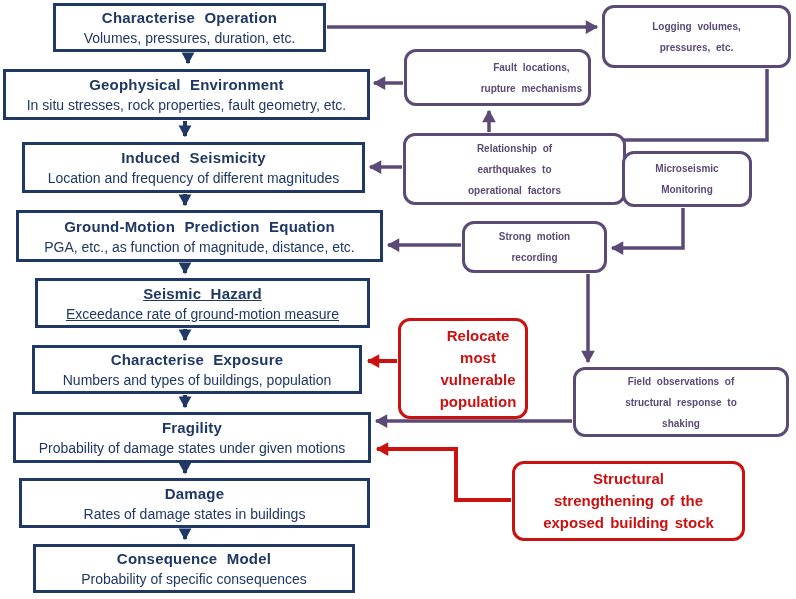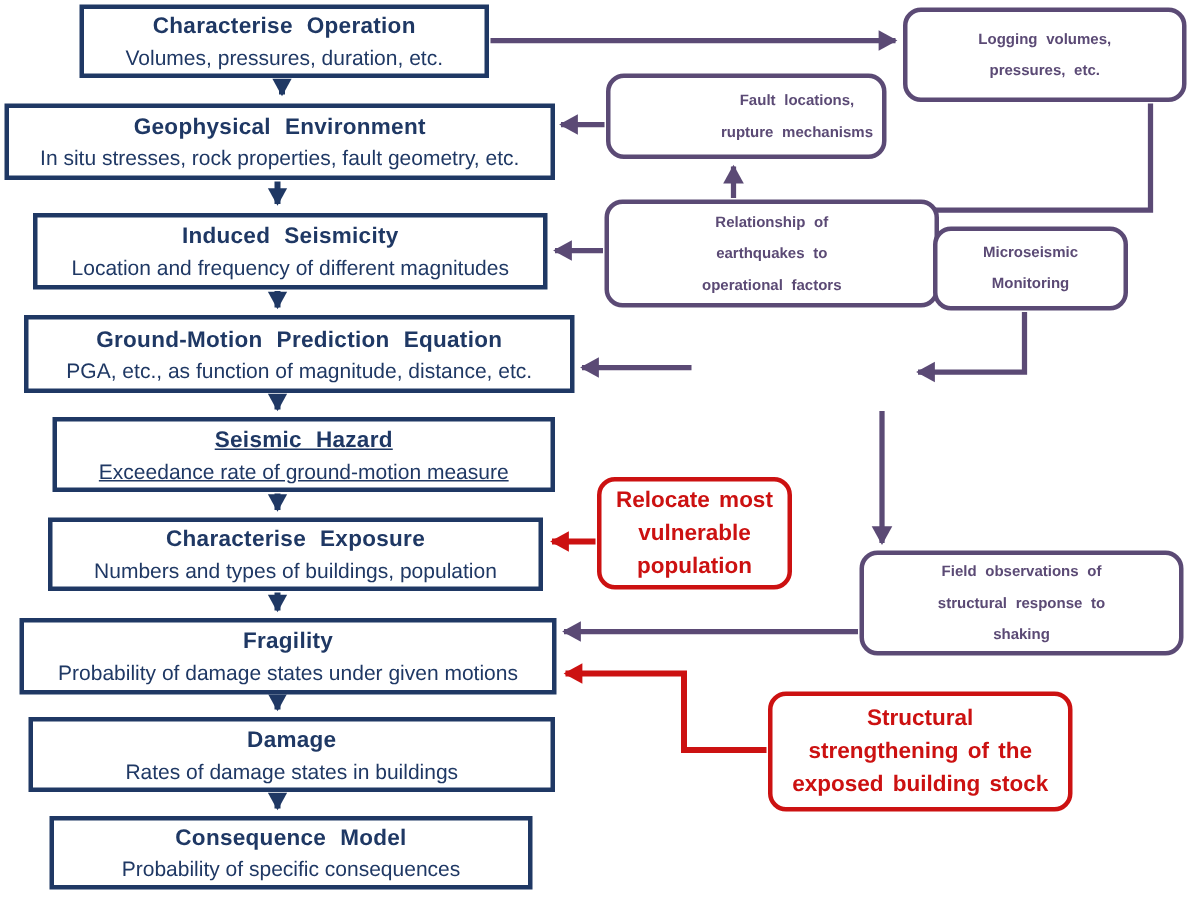--- a/index.html
+++ b/index.html
@@ -62,22 +62,22 @@
   #n-damage      {left:19px;  top:478px; width:351px; height:50px;}
   #n-consequence {left:33px;  top:544px; width:322px; height:49px;}
 
   #n-logging     {left:602px; top:5px;   width:189px; height:63px;}
   #n-fault       {left:404px; top:49px;  width:187px; height:57px;align-items:flex-end;}
   #n-relationship{left:403px; top:133px; width:223px; height:72px;}
   #n-micro       {left:622px; top:151px; width:130px; height:56px;}
   #n-strong      {left:462px; top:221px; width:145px; height:52px;}
   #n-fieldobs    {left:573px; top:367px; width:216px; height:70px;}
 
-  #n-relocate    {left:398px; top:318px; width:130px; height:75px;}
-  #n-strengthen  {left:512px; top:461px; width:203px; height:80px;}
+  #n-relocate    {left:398px; top:318px; width:130px; height:101px;padding-left:36px;}
+  #n-strengthen  {left:512px; top:461px; width:233px; height:80px;}
 </style>
 </head>
 <body>
 
 <div id="stage">
 
   <svg id="wires" viewBox="0 0 796 599">
     <defs>
       <marker id="head-navy" markerUnits="userSpaceOnUse" markerWidth="14" markerHeight="14" viewBox="0 0 12 12" refX="10" refY="6" orient="auto">
         <path d="M1,0.5 L11,6 L1,11.5 z" fill="#1F3864"></path>
@@ -167,20 +167,24 @@
   </div>
   <div class="node mon" id="n-relationship">
     <span>Relationship of
 earthquakes to
 operational factors</span>
   </div>
   <div class="node mon" id="n-micro">
     <span>Microseismic
 Monitoring</span>
   </div>
+  <div class="node mon" id="n-strong">
+    <span>Strong motion
+recording</span>
+  </div>
   <div class="node mon" id="n-fieldobs">
     <span>Field observations of
 structural response to
 shaking</span>
   </div>
 
   <div class="node mit" id="n-relocate">
     <span>Relocate most
 vulnerable
 population</span>

